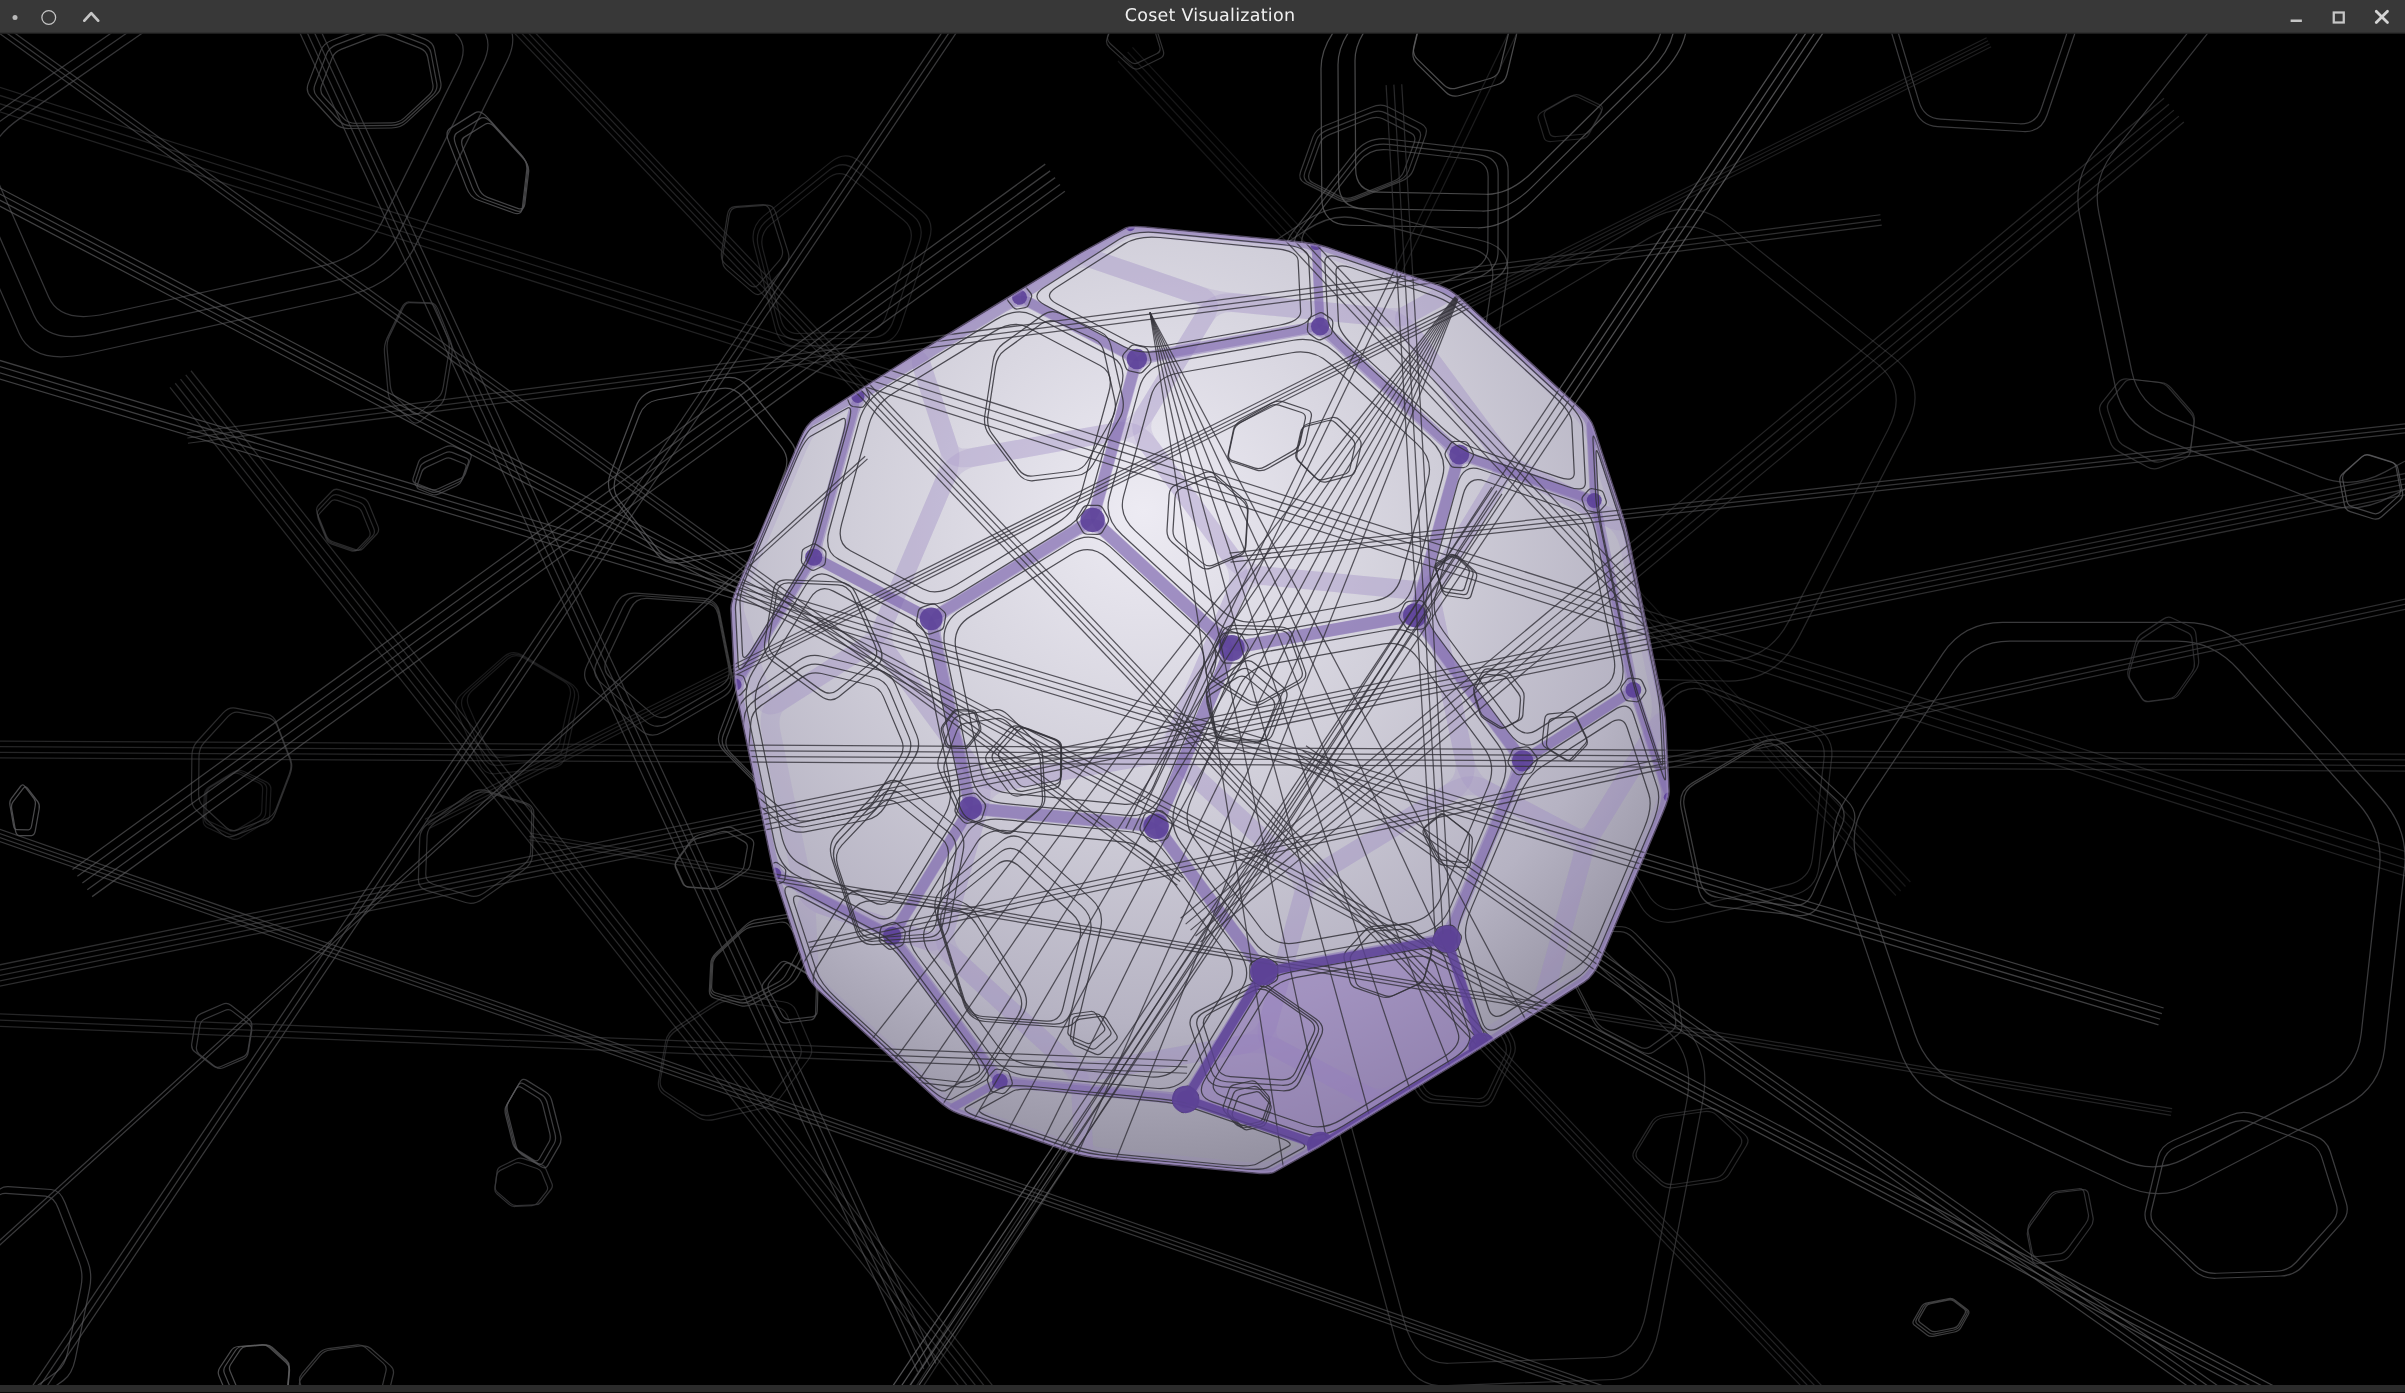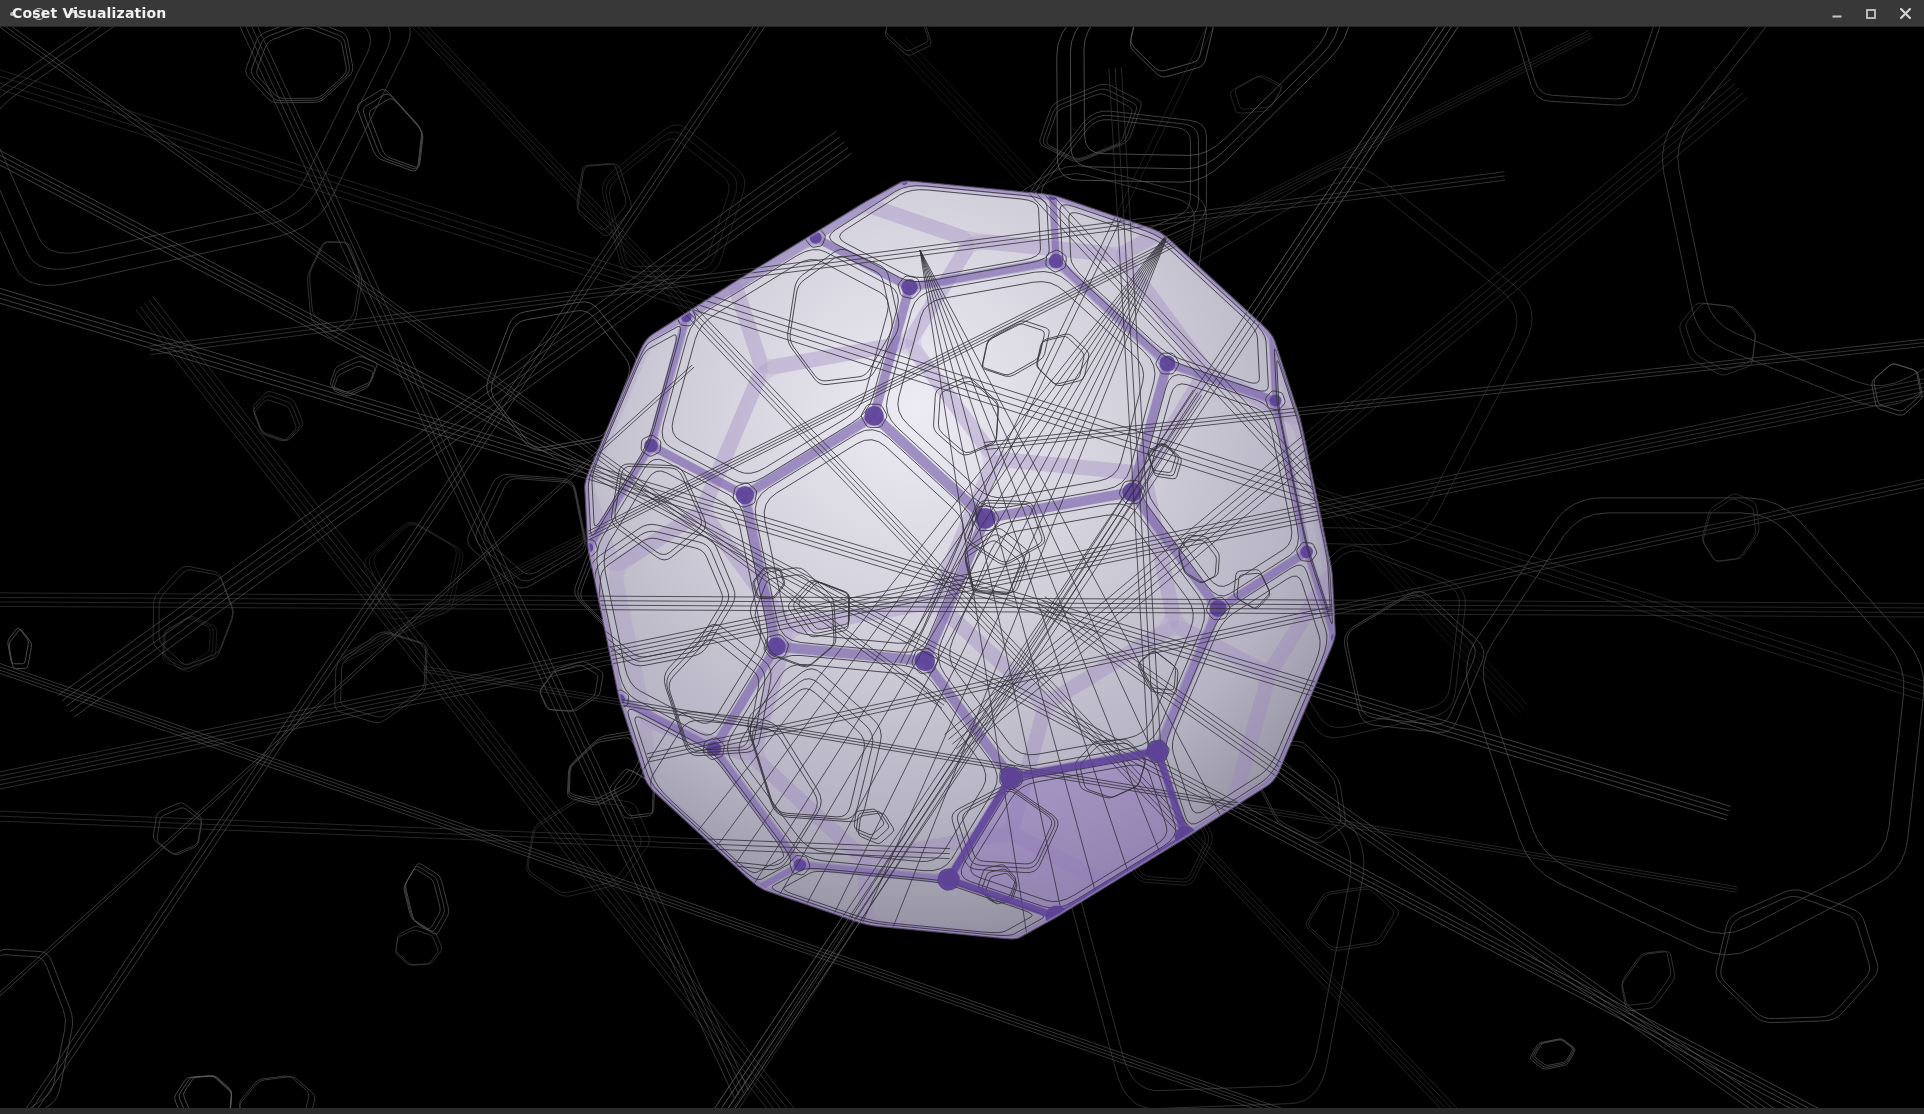--- a/index.html
+++ b/index.html
@@ -24,22 +24,22 @@
   }
   .tb-btn {
     background: transparent; border: none; padding: 0;
     width: 22px; height: 22px;
     display: flex; align-items: center; justify-content: center;
     cursor: pointer;
   }
   .tb-dot { width: 4px; height: 4px; border-radius: 50%; background: #b9b9b9; margin-right: 2px; }
   .tb-circle { width: 12px; height: 12px; border-radius: 50%; border: 1.6px solid #c6c6c6; display: block; }
   .tb-title {
-    position: absolute; left: 0; right: 0; 
-    font-size: 14px; font-weight: bold; color: #f0f0f0;
+    position: absolute; left: 0; right: 0; text-align: center;
+    font-size: 14px; font-weight: normal; color: #f0f0f0;
     letter-spacing: 0.2px;
     pointer-events: none;
     margin-left: 12px;
   }
   .tb-controls {
     position: absolute; right: 6px; top: 0; height: 27px;
     display: flex; align-items: center; gap: 8px;
   }
   .ctl-btn {
     background: transparent; border: none; padding: 0;

